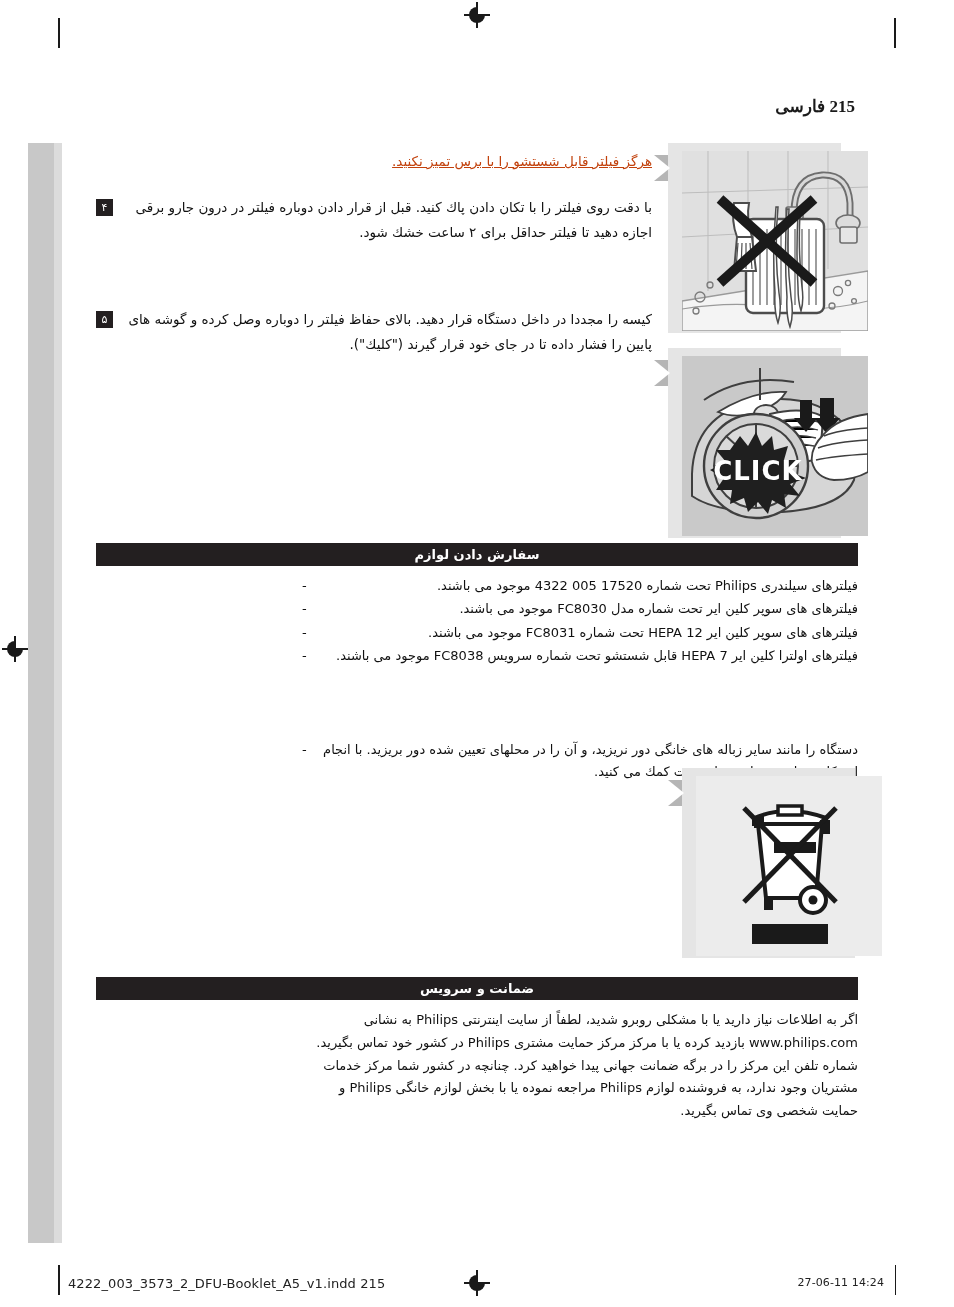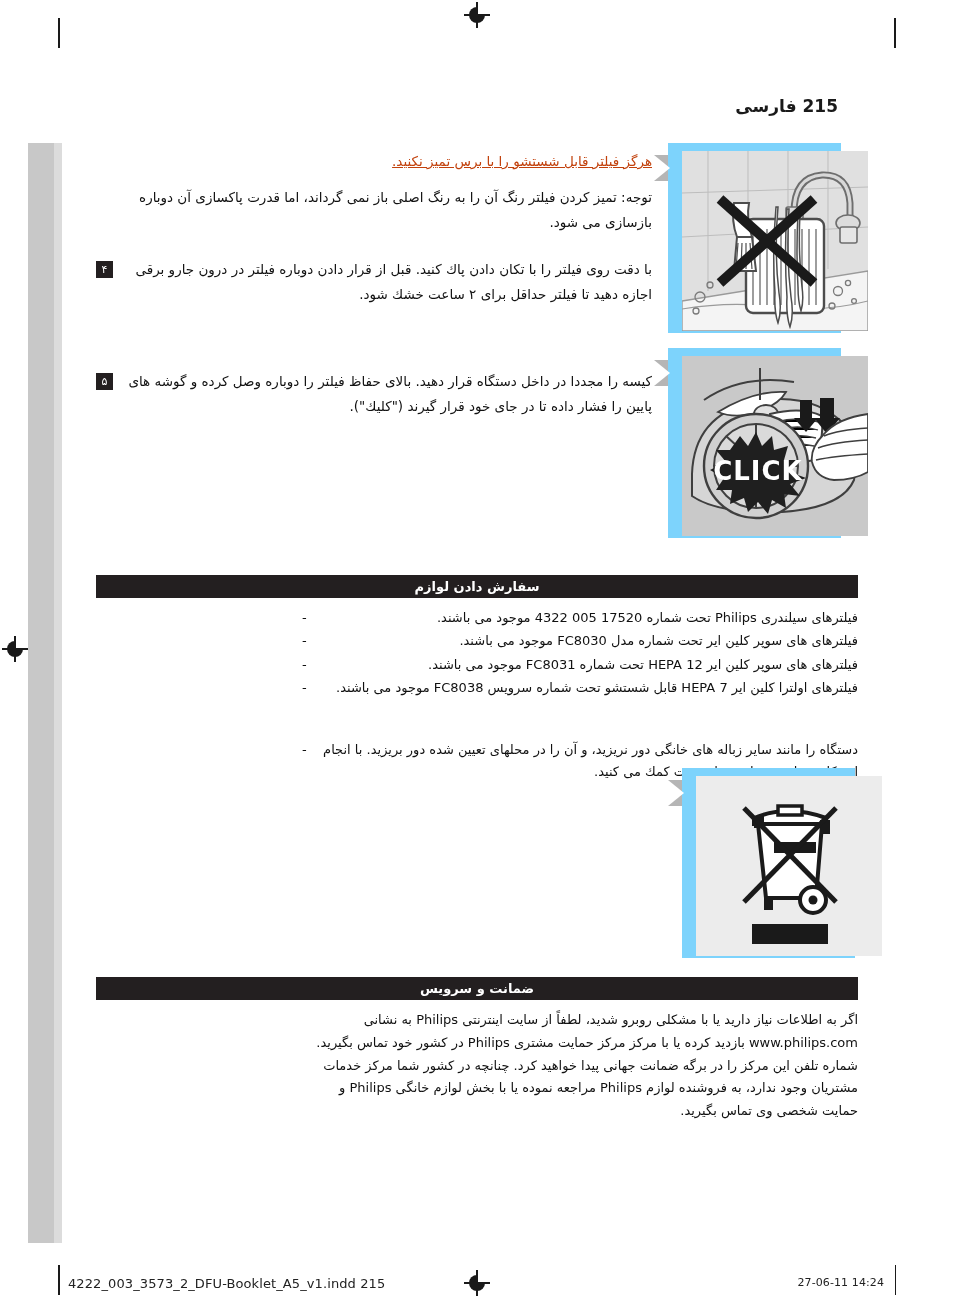--- a/index.html
+++ b/index.html
@@ -18,35 +18,35 @@
   .reg-cross:after{top:12px;left:0;height:1.5px;width:26px;}
   .reg-half{position:absolute;left:5px;top:5px;width:16px;height:16px;border-radius:50%;background:#1a1a1a;
             clip-path:polygon(0 0,50% 0,50% 50%,100% 50%,100% 100%,0 100%);}
 
   .trim{position:absolute;background:#1a1a1a;}
 
   
   .page{position:absolute;left:0;top:0;width:954px;height:1307px;}
 
   .header{
-    position:absolute;right:116px;top:96px;
+    position:absolute;right:99px;top:96px;
     font-size:17px;font-weight:bold;color:#1a1a1a;
-    letter-spacing:0.3px;direction:rtl;
+    letter-spacing:0.3px;direction:rtl;font-family:Liberation Serif, serif;
   }
 
   
   .margin-bar{position:absolute;left:28px;top:143px;width:26px;height:1100px;background:#c8c8c8;}
   .margin-bar2{position:absolute;left:54px;top:143px;width:8px;height:1100px;background:#dcdcdc;}
 
   
   .imgcol{position:absolute;left:654px;top:143px;width:220px;}
 
   .illus{
     position:relative;width:173px;height:190px;margin-bottom:10px;
-    background:#7dd3fc;margin-left:14px;
+    background:#e5e5e5;margin-left:14px;
   }
   .arrow-tab{
     position:absolute;left:-14px;top:12px;width:0;height:0;
     border-top:13px solid transparent;border-bottom:13px solid transparent;
     border-left:16px solid #ffffff;
   }
   .arrow-tab-dark{
     position:absolute;left:-14px;top:12px;width:14px;height:26px;background:#b5b5b5;
   }
 
@@ -224,34 +224,33 @@
         </g>
 
         <polygon points="58,80 66,90 74,76 80,90 90,80 92,94 106,90 102,104 118,104 108,116 124,122 108,128 118,140 102,138 104,152 90,144 86,158 76,146 66,156 62,142 48,148 50,134 34,134 42,122 28,114 44,106 34,94 48,94" fill="#1f1f1f"></polygon>
         <text x="76" y="124" fill="#ffffff" font-size="26" font-weight="bold" font-family="DejaVu Sans, Liberation Sans, sans-serif" text-anchor="middle" letter-spacing="1">CLICK</text>
       </svg>
     </div>
   </div>
 
   <div class="textcol">
     <div class="lead">هرگز فیلتر قابل شستشو را با برس تمیز نکنید.</div>
-    <div class="para">توجه: تمیز كردن فیلتر رنگ آن را به رنگ اصلی باز نمی گرداند، اما قدرت پاكسازی آن دوباره بازسازی می شود.</div>
 
     <div class="step" style="margin-top:22px;">
       <div class="stepnum">۴</div>
       <div class="steptxt">با دقت روی فیلتر را با تكان دادن پاك كنید. قبل از قرار دادن دوباره فیلتر در درون جارو برقی اجازه دهید تا فیلتر حداقل برای ۲ ساعت خشك شود.</div>
     </div>
 
     <div class="step" style="margin-top:62px;">
       <div class="stepnum">۵</div>
       <div class="steptxt">كیسه را مجددا در داخل دستگاه قرار دهید. بالای حفاظ فیلتر را دوباره وصل كرده و گوشه های پایین را فشار داده تا در جای خود قرار گیرند ("كلیك").</div>
     </div>
   </div>
 
-  <div class="secwrap" style="top:543px;margin-top:32px;">
+  <div class="secwrap" style="top:543px;">
     <div class="secbar">
       <span>سفارش دادن لوازم</span>
     </div>
     <div class="secbody" style="margin-left:206px;">
       <ul class="bullets">
         <li>
           <span class="dash">-</span>
           <span class="btxt">فیلترهای سیلندری Philips تحت شماره 17520 005 4322 موجود می باشند.</span>
         </li>
         <li>

